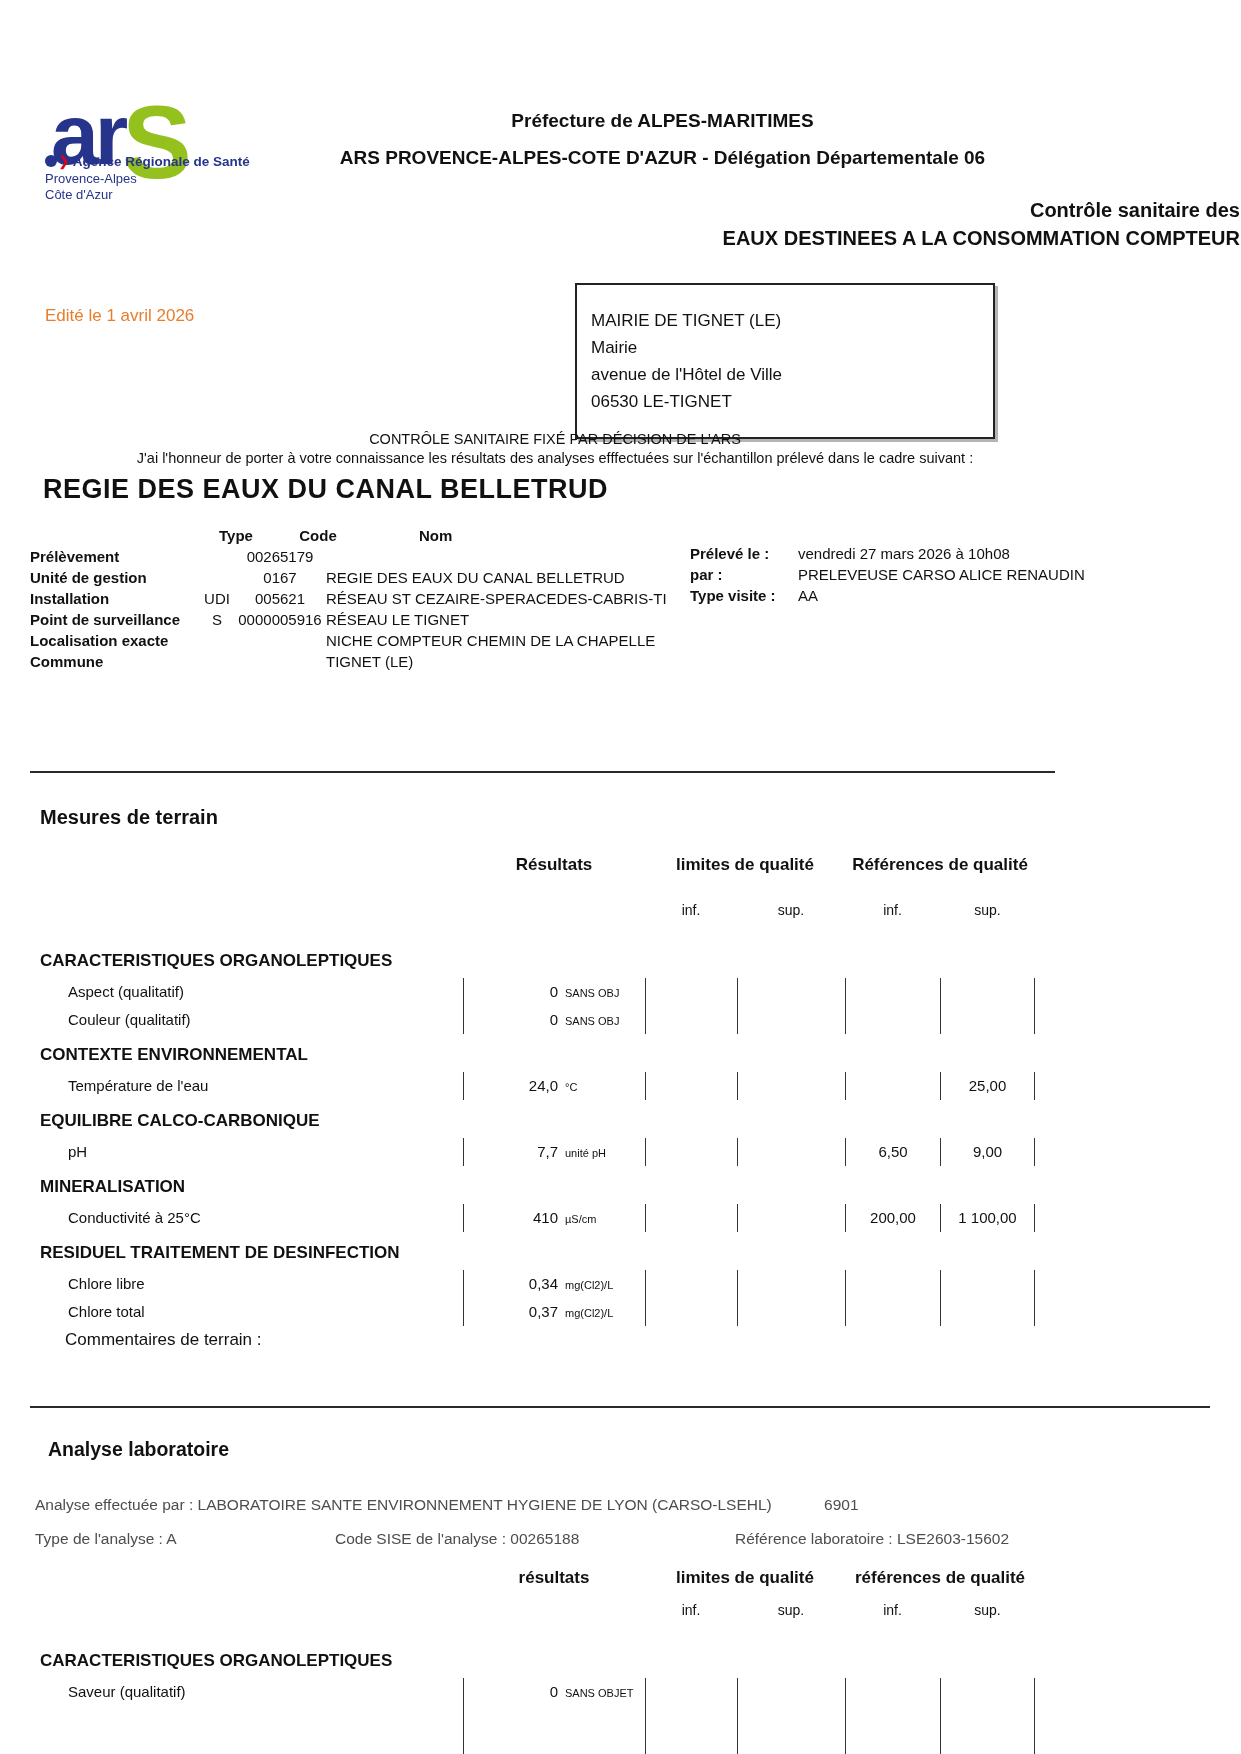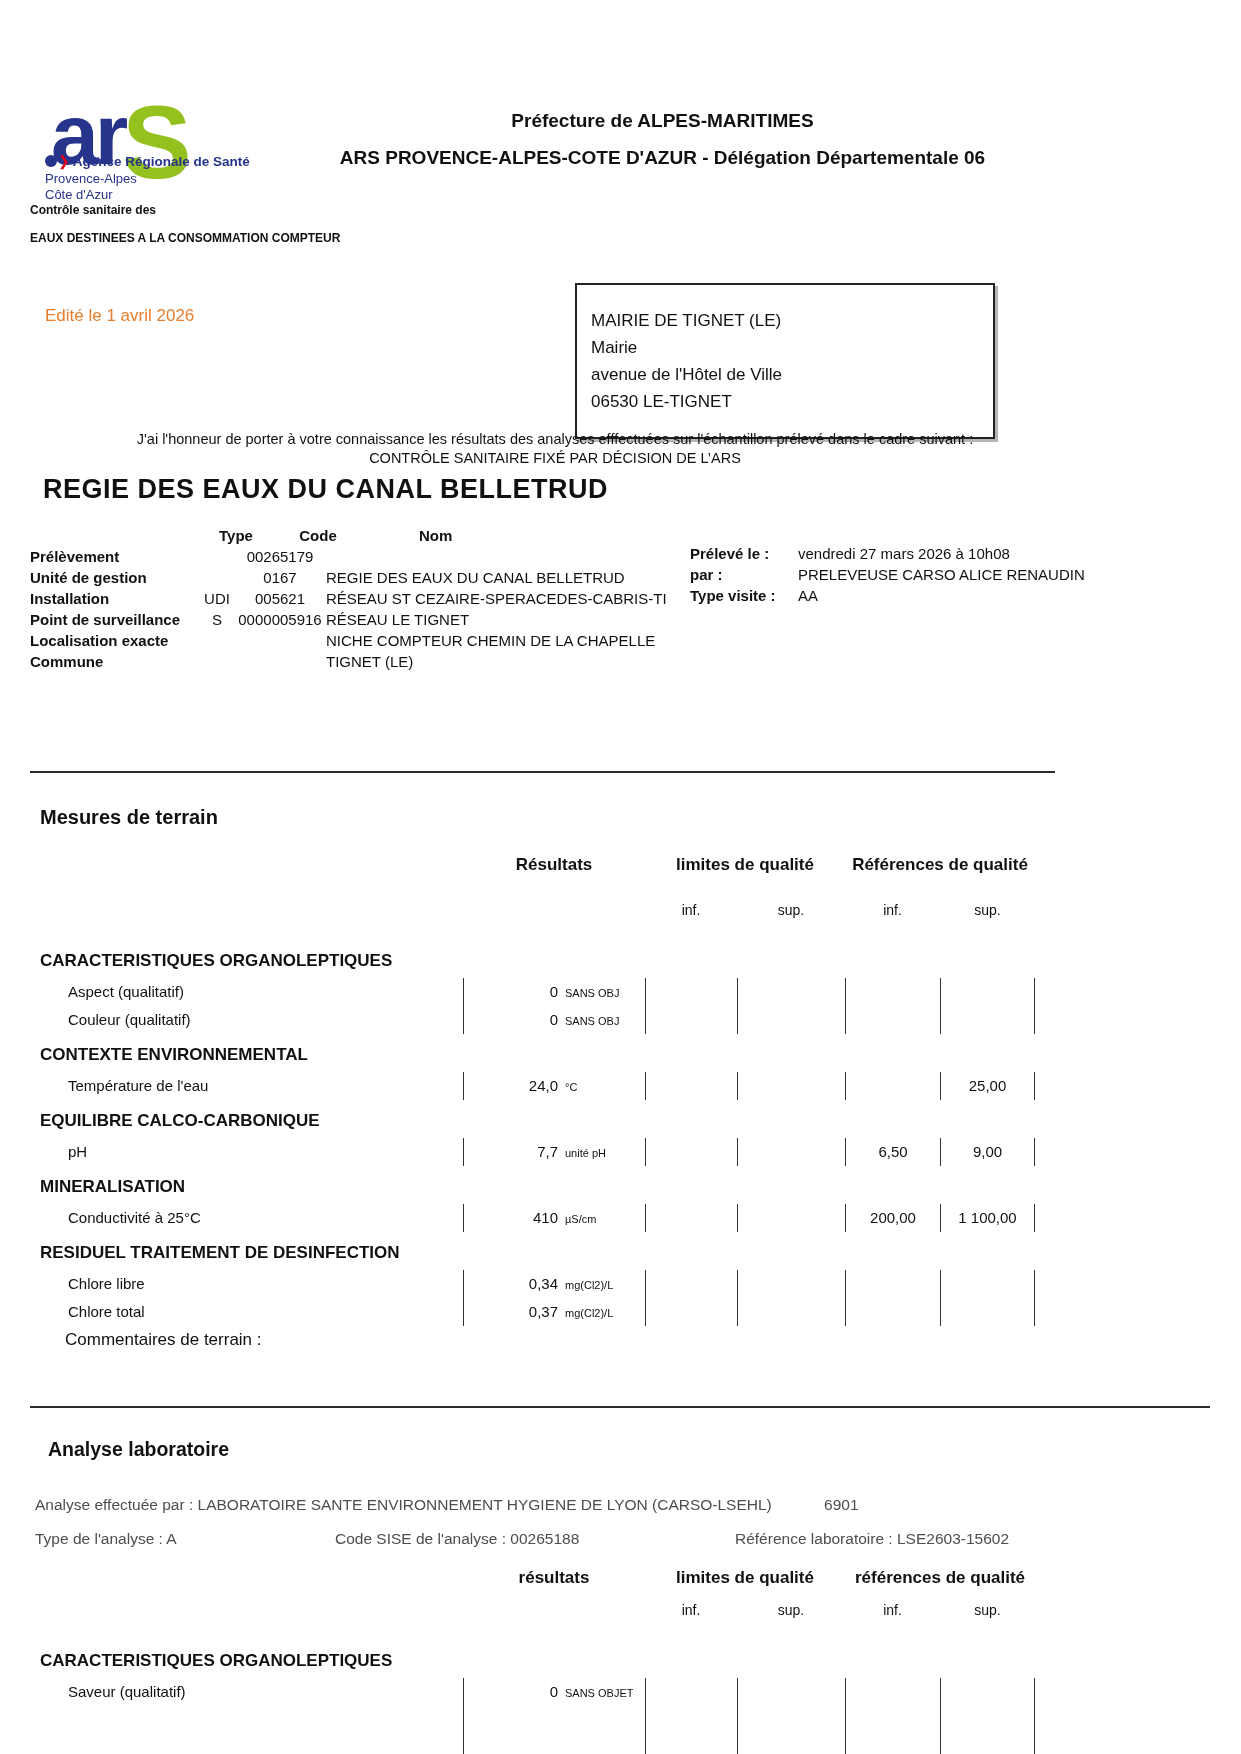--- a/index.html
+++ b/index.html
@@ -15,22 +15,22 @@
   .logo-ar { font-size:86px; color:#27348b; }
   .logo-s  { font-size:104px; color:#95c11f; position:relative; top:14px; margin-left:-2px; }
   .logo-agency { position:absolute; left:0px; top:70px; display:flex; align-items:center; white-space:nowrap; }
   .logo-dot { width:12px; height:12px; border-radius:50%; background:#27348b; display:inline-block; }
   .logo-chev { color:#e2001a; font-weight:bold; font-size:14px; margin:0 3px 0 1px; }
   .logo-agency-text { color:#27348b; font-weight:bold; font-size:13.5px; }
   .logo-region { position:absolute; left:0px; top:88px; color:#27348b; font-weight:normal; font-size:13px; line-height:16px; }
   
   .header-top { position:absolute; left:240px; top:102px; width:845px; text-align:center;
                 font-weight:bold; font-size:19px; line-height:37px; }
-  .header-sub { position:absolute; left:30px; top:196px; width:1210px; text-align:left;
-                font-weight:bold; font-size:12px; line-height:28px; }
+  .header-sub { position:absolute; left:30px; top:196px; width:1210px; text-align:right;
+                font-weight:bold; font-size:20px; line-height:28px; }
   .edited { position:absolute; left:45px; top:306px; color:#e87d2b; font-size:17px; }
   .recipient-box { position:absolute; left:575px; top:283px; width:420px; min-height:110px;
                    border:2px solid #222; box-shadow:3px 3px 0 #b5b5b5;
                    padding:22px 14px; font-size:17px; line-height:27px; }
   
   .intro { position:absolute; left:60px; top:430px; width:990px; text-align:center;
            font-size:14.5px; line-height:19px; }
   .main-title { position:absolute; left:43px; top:474px; font-size:27px; font-weight:bold; letter-spacing:0.5px; }
   
   .sampling { position:absolute; left:30px; top:525px; width:680px; }
@@ -114,22 +114,22 @@
   <div class="edited">Edité le 1 avril 2026</div>
 
   <div class="recipient-box">
     <div>MAIRIE DE TIGNET (LE)</div>
     <div>Mairie</div>
     <div>avenue de l'Hôtel de Ville</div>
     <div>06530 LE-TIGNET</div>
   </div>
 
   <div class="intro">
+    <div>CONTRÔLE SANITAIRE FIXÉ PAR DÉCISION DE L’ARS</div>
     <div>J'ai l'honneur de porter à votre connaissance les résultats des analyses efffectuées sur l'échantillon  prélevé dans le cadre suivant :</div>
-    <div>CONTRÔLE SANITAIRE FIXÉ PAR DÉCISION DE L’ARS</div>
   </div>
 
   <div class="main-title">REGIE DES EAUX DU CANAL BELLETRUD</div>
 
   <div class="sampling">
     <div class="srow s-head">
       <div></div>
       <div class="s-type">Type</div>
       <div class="s-code">Code</div>
       <div class="s-nom s-nom-head">Nom</div>

